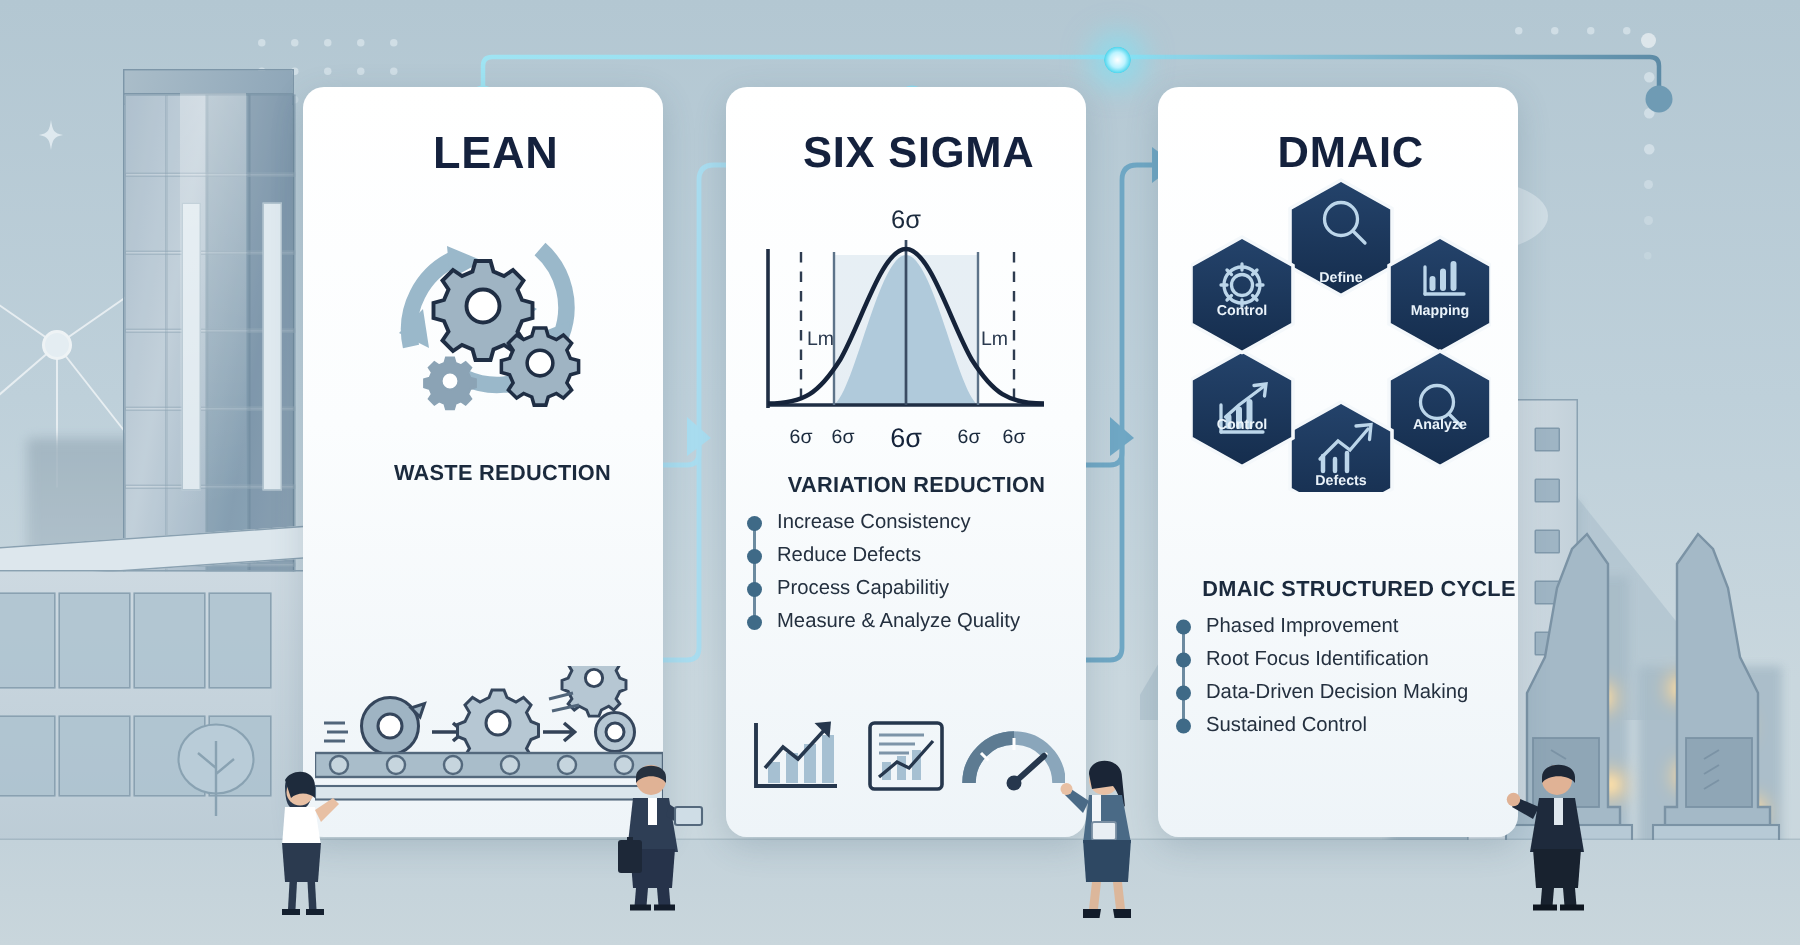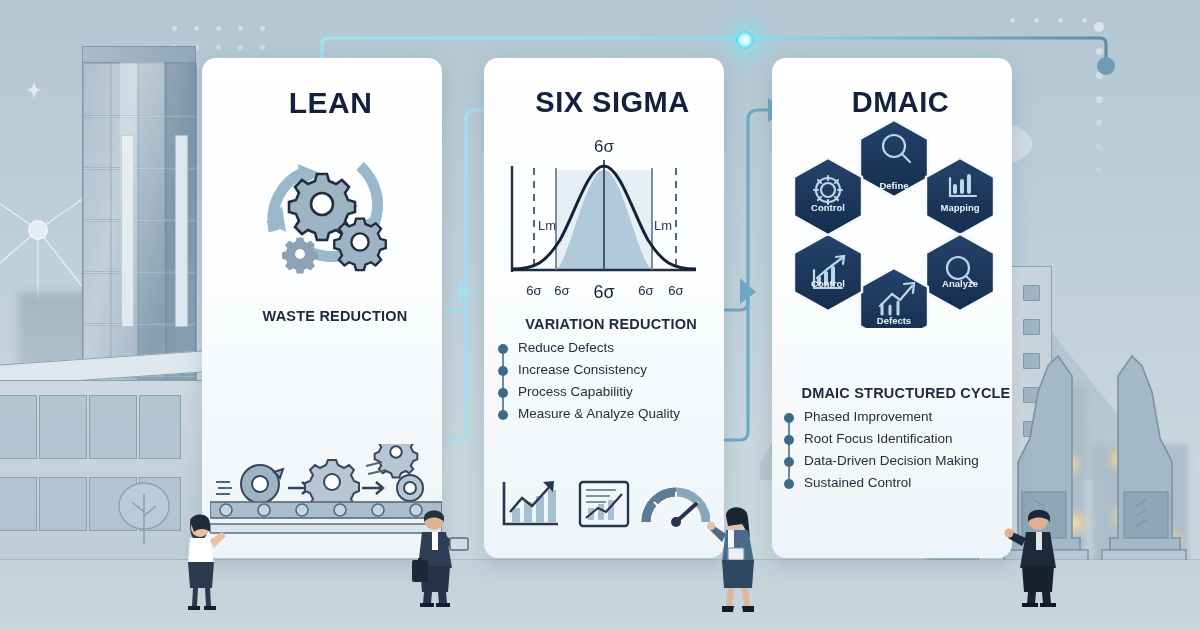--- a/index.html
+++ b/index.html
@@ -467,22 +467,22 @@
       <text x="68" y="175" text-anchor="middle" font-family="Liberation Sans, sans-serif" font-size="13" fill="#1b2a3d">6σ</text>
       <text x="110" y="178" text-anchor="middle" font-family="Liberation Sans, sans-serif" font-size="18" fill="#15233a">6σ</text>
       <text x="152" y="175" text-anchor="middle" font-family="Liberation Sans, sans-serif" font-size="13" fill="#1b2a3d">6σ</text>
       <text x="182" y="175" text-anchor="middle" font-family="Liberation Sans, sans-serif" font-size="13" fill="#1b2a3d">6σ</text>
     </svg>
 
     <div style="position:absolute;top:258px;left:0;right:0;">
       <div class="sub">VARIATION REDUCTION</div>
       <ul class="bullets">
         <div class="spine"></div>
+        <li>Increase Consistency</li>
         <li>Reduce Defects</li>
-        <li>Increase Consistency</li>
         <li>Process Capabilitiy</li>
         <li>Measure &amp; Analyze Quality</li>
       </ul>
     </div>
 
     <svg class="ss-icons" viewBox="0 0 212 56">
       <g>
         <path d="M6 6 L6 48 L60 48" stroke="#26374d" stroke-width="2.6" fill="none"></path>
         <rect x="14" y="32" width="8" height="14" fill="#a6c0d2"></rect>
         <rect x="26" y="26" width="8" height="20" fill="#a6c0d2"></rect>

